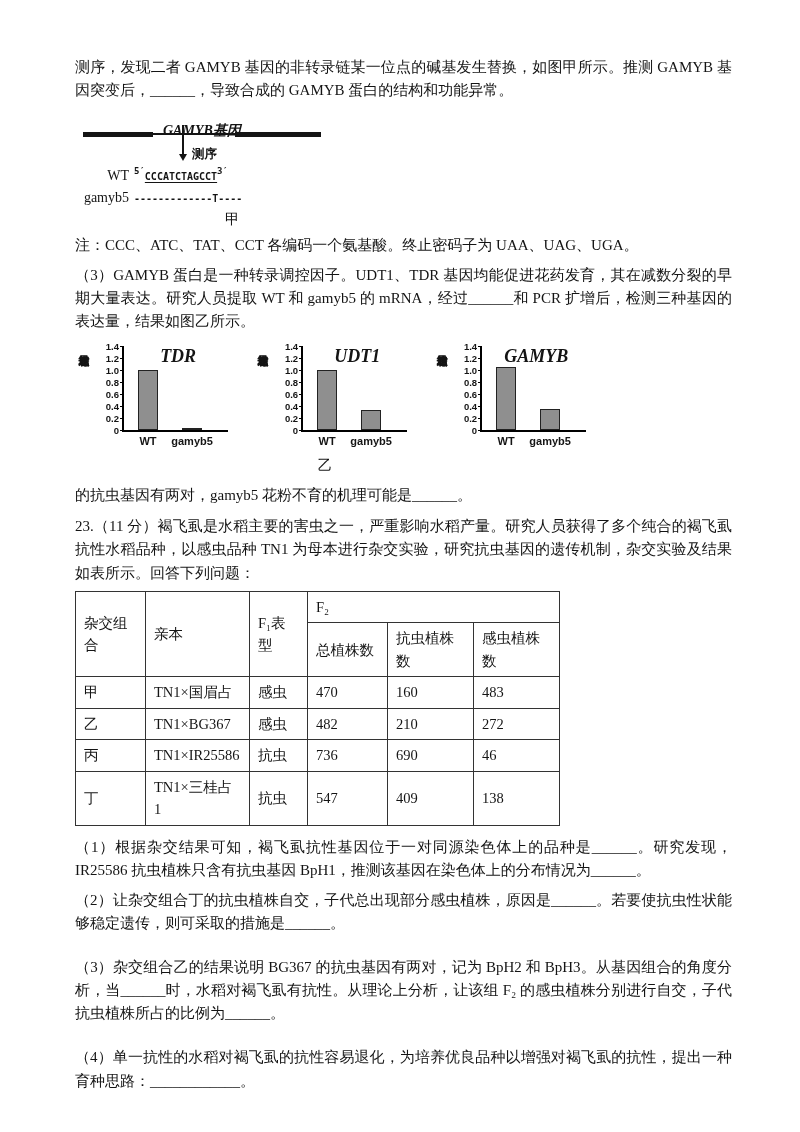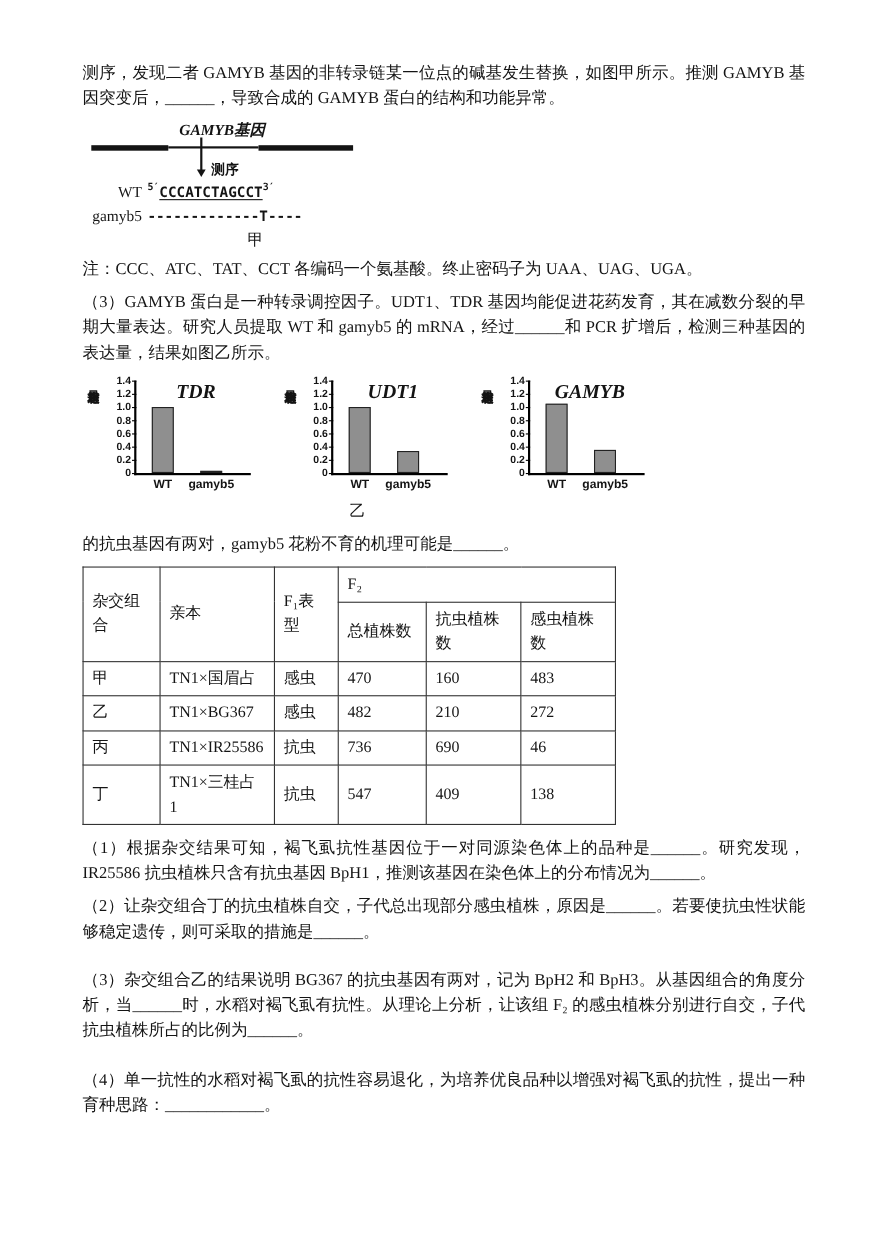--- a/index.html
+++ b/index.html
@@ -8,31 +8,31 @@
     width:800px; min-height:1132px; box-sizing:border-box;
     padding:56px 68px 40px 75px;
     font-family:"Liberation Serif","DejaVu Serif",serif;
     font-size:15px; line-height:1.55; color:#141414;
     background:#ffffff;
   }
   p.para { margin:0 0 5px 0; text-align:justify; }
 
   
   .figure { position:relative; height:122px; margin:2px 0 4px 0; }
-  .gene-label { position:absolute; left:88px; top:1px; font-weight:bold; font-style:italic; font-size:14px; }
+  .gene-label { position:absolute; left:88px; top:12px; font-weight:bold; font-style:italic; font-size:14px; }
   .gene-line { position:absolute; left:8px; top:24px; display:flex; align-items:center; }
   .seg-thick { height:5px; background:#141414; }
   .seg-thin  { height:2px; background:#141414; }
   .down-arrow { position:absolute; left:107px; top:17px; width:2px; height:30px; background:#141414; }
   .down-arrow::after { content:""; position:absolute; left:-3px; bottom:-6px;
     border-left:4px solid transparent; border-right:4px solid transparent; border-top:7px solid #141414; }
   .seq-tag { position:absolute; left:117px; top:37px; font-weight:bold; font-size:12.5px; }
   .seq-row { position:absolute; white-space:nowrap; }
   .row-label { display:inline-block; width:54px; text-align:right; margin-right:5px; font-size:14px; }
-  .mono { font-family:"DejaVu Sans Mono","Liberation Mono",monospace; font-weight:bold; font-size:13px; }
+  .mono { font-family:"DejaVu Sans Mono","Liberation Mono",monospace; font-weight:bold; font-size:10px; }
   .useq { text-decoration:underline; text-underline-offset:2px; }
   .sup { vertical-align:super; font-size:9px; }
   .fig-caption { position:absolute; left:150px; top:100px; font-size:14.5px; }
 
   
   .charts-row { display:flex; gap:26px; margin:10px 0 0 0; }
   .chart { display:flex; align-items:flex-start; }
   .ylab { writing-mode:vertical-rl; text-orientation:upright; font-weight:bold;
           font-size:11px; height:84px; display:flex; align-items:center;
           font-family:"Liberation Sans",sans-serif; margin-top:2px; }
@@ -167,20 +167,21 @@
             <div class="bar" style="left: 58px; width: 20px; height: 21px; background: rgb(143, 143, 143);"></div>
             <div class="xlab" style="left: 68px;">gamyb5</div>
           </div>
       </div>
     </div>
   </div>
   <div class="charts-caption">乙</div>
 
   <p class="para" style="margin-bottom:8px;">的抗虫基因有两对，gamyb5 花粉不育的机理可能是______。</p>
 
+  <p class="para" style="margin-bottom:2px;">23.（11 分）褐飞虱是水稻主要的害虫之一，严重影响水稻产量。研究人员获得了多个纯合的褐飞虱抗性水稻品种，以感虫品种 TN1 为母本进行杂交实验，研究抗虫基因的遗传机制，杂交实验及结果如表所示。回答下列问题：</p>
 
   <table class="cross">
     <colgroup>
       <col style="width:70px">
         <col style="width:104px">
         <col style="width:58px">
       <col style="width:80px">
         <col style="width:86px">
         <col style="width:86px">
     </colgroup>

